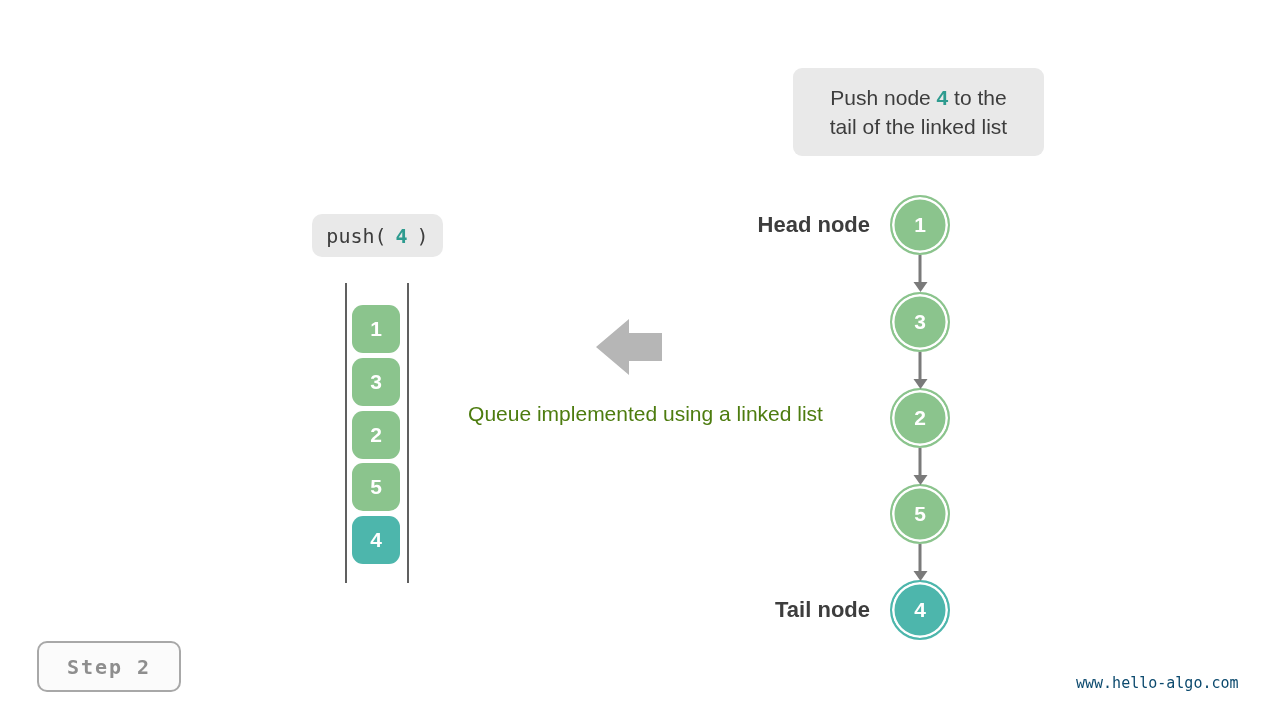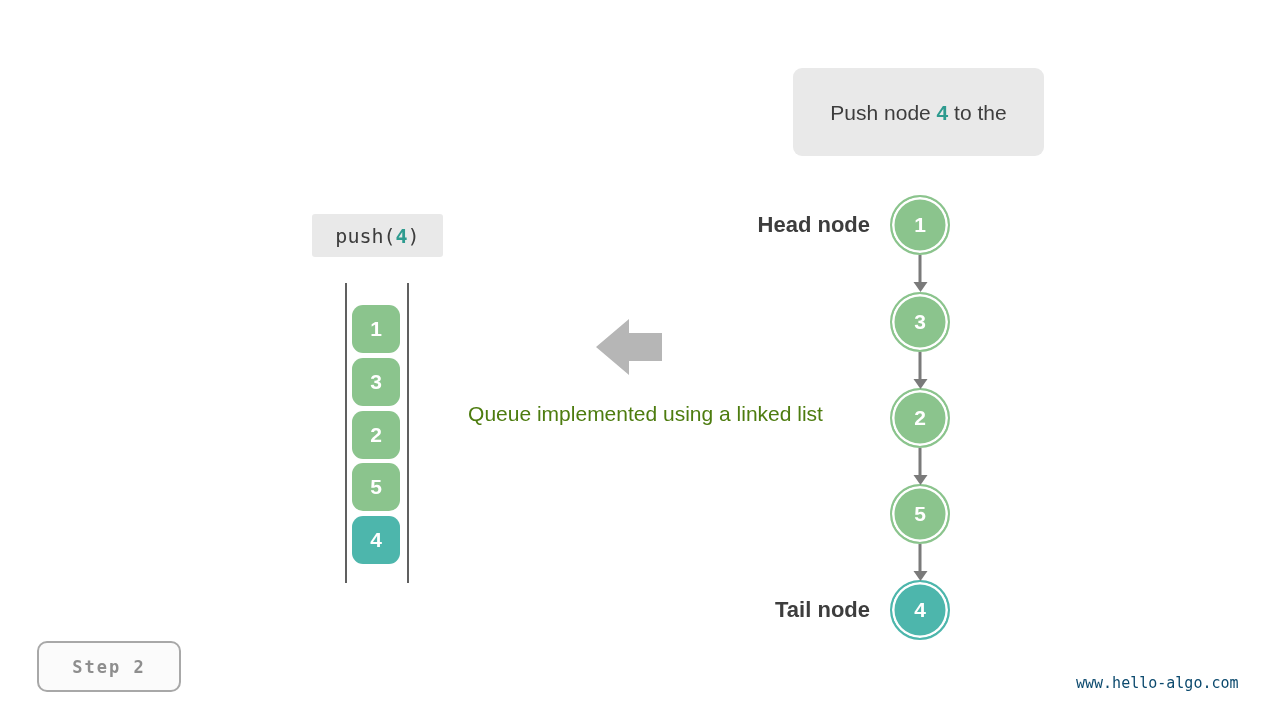--- a/index.html
+++ b/index.html
@@ -16,24 +16,24 @@
     position:absolute; left:793px; top:68px; width:251px; height:88px;
     background:#e9e9e9; border-radius:9px;
     display:flex; flex-direction:column; justify-content:center; align-items:center;
     font-size:21px; line-height:29px; color:#3d3d3d; text-align:center;
   }
   .hl { color:var(--highlight_teal); font-weight:bold; }
 
   
   .op-label {
     position:absolute; left:312px; top:214px; width:131px; height:43px;
-    background:#e9e9e9; border-radius:3px;
+    background:#e9e9e9; border-radius:10px;
     display:flex; align-items:center; justify-content:center;
     font-family:"DejaVu Sans Mono", monospace;
-    font-size:20px; color:#3d3d3d;
+    font-size:20px; color:#3d3d3d;gap:9px;
   }
 
   
   .rail {
     position:absolute; top:283px; width:2px; height:300px; background:#606060;
   }
   .rail.left  { left:345px; }
   .rail.right { left:407px; }
   .cell {
     position:absolute; left:352px; width:48px; height:48px; border-radius:11px;
@@ -94,39 +94,40 @@
   .side-label.head { top:212px;text-align:right; }
   .side-label.tail { top:597px; }
 
   
   .step-box {
     position:absolute; left:37px; top:641px; width:144px; height:51px;
     box-sizing:border-box; background:#fbfbfb;
     border:2px solid #a8a8a8; border-radius:10px;
     display:flex; align-items:center; justify-content:center;
     font-family:"DejaVu Sans Mono", monospace;
-    font-size:17px; font-weight:bold; letter-spacing:2px; color:#8e8e8e;
+    font-size:20px; font-weight:bold; letter-spacing:2px; color:#8e8e8e;
   }
 
   
   .watermark {
     position:absolute; left:1076px; top:674px;
     font-family:"DejaVu Sans Mono", monospace;
     font-size:15px; color:#0c4a6e; white-space:nowrap;
   }
 </style>
 </head>
 <body>
 
 <div class="stage">
 
   <div class="callout">
     <div>
       <span>Push node </span><span class="hl">4</span><span> to the</span>
     </div>
+    <div>tail of the linked list</div>
   </div>
 
   <div class="op-label">
     <span>push(</span>
       <span class="hl">4</span>
       <span>)</span>
   </div>
 
   <div class="rail left"></div>
   <div class="rail right"></div>

